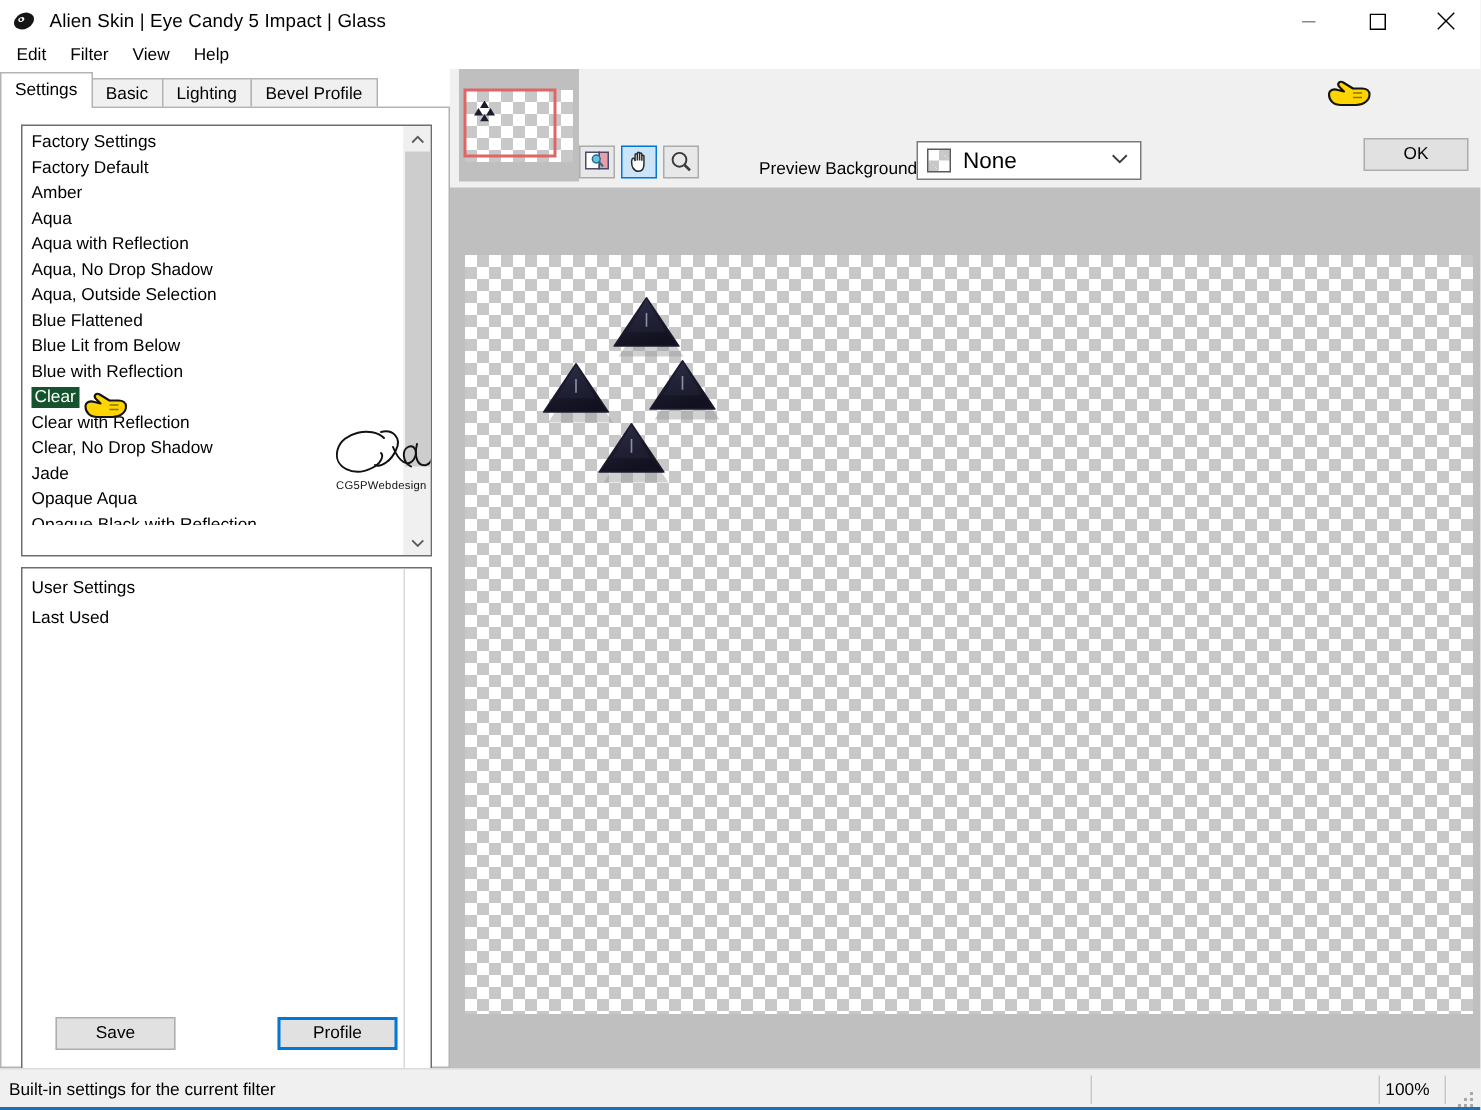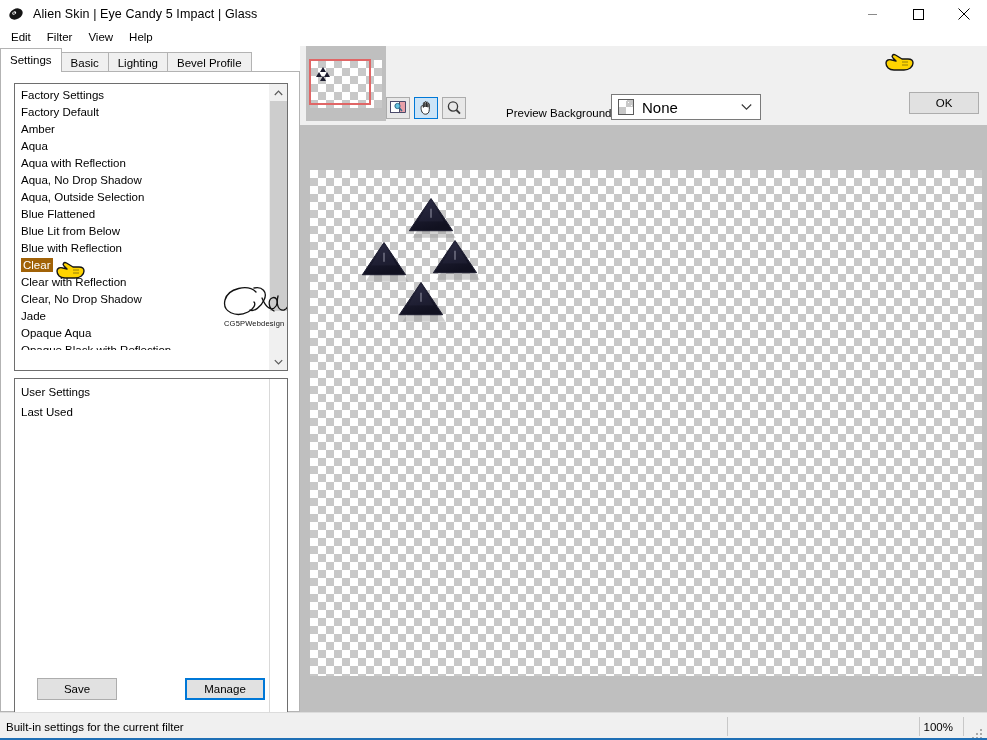--- a/index.html
+++ b/index.html
@@ -109,21 +109,21 @@
     box-sizing: border-box;
   }
   .list-row {
     font-size: 11.5px; color: #000;
     height: 17px; line-height: 17px;
     padding-left: 6px;
     white-space: nowrap;
     position: relative;
   }
   .list-row.selected span.lbl {
-    background: #a16207;
+    background: #14532d;
     color: #ffffff;
     padding: 1px 3px 1px 2px;
     text-align: center;
   }
   .list-row.partial { overflow: hidden; height: 8px; line-height: 17px; }
 
   
   .vscroll {
     position: absolute; right: 0; top: 0;
     width: 17px; height: 100%;
@@ -427,21 +427,21 @@
     <div class="list-box2">
       <div class="divider"></div>
       <div id="user-list" style="padding-top:3px;">
           <div class="list-row" style="height: 20px; line-height: 20px;"><span class="lbl">User Settings</span></div>
           <div class="list-row" style="height: 20px; line-height: 20px;"><span class="lbl">Last Used</span></div>
         </div>
     </div>
 
     <div class="btn-row">
       <div class="btn">Save</div>
-      <div class="btn focused">Manage</div>
+      <div class="btn focused">Profile</div>
     </div>
   </div>
 
   <div class="right-panel">
 
     <div class="nav-thumb">
       <div class="checker"></div>
       <div class="minitris">
         <svg width="16" height="14" viewBox="0 0 16 14">
           <polygon points="7,0 10,5 4,5" fill="#1b1b2e"></polygon>

